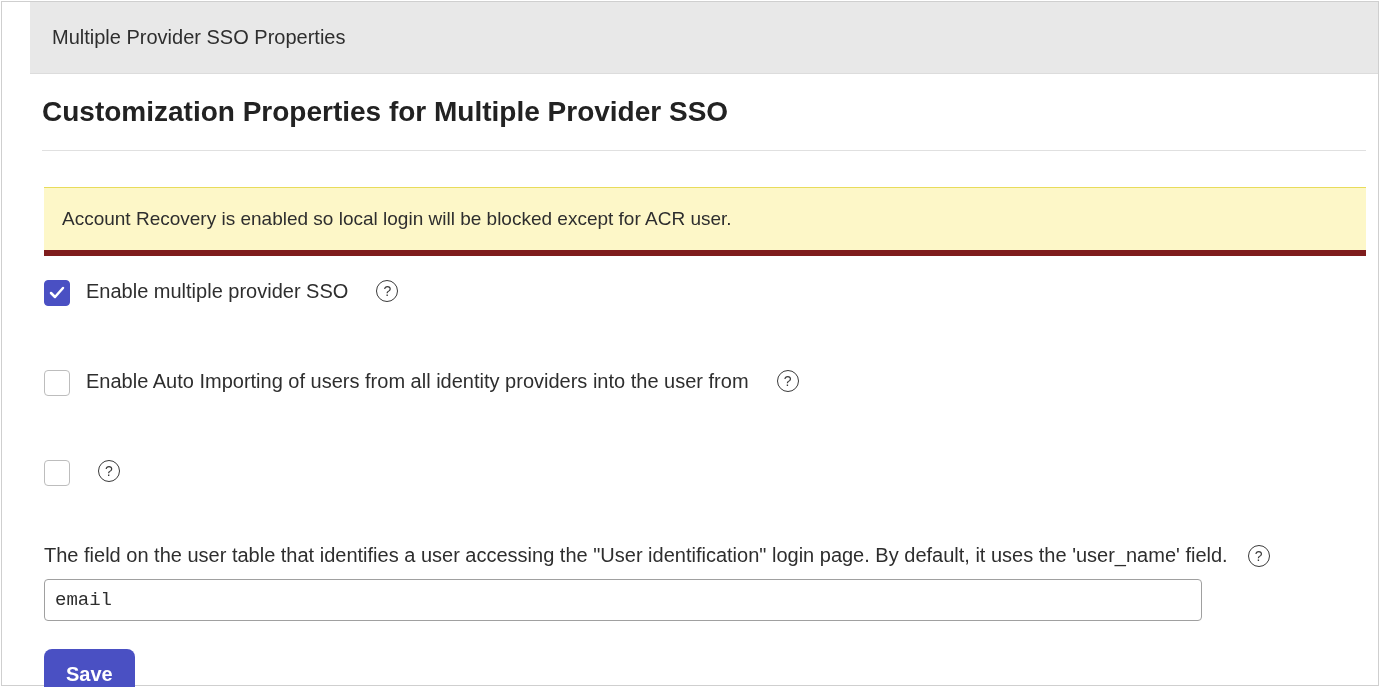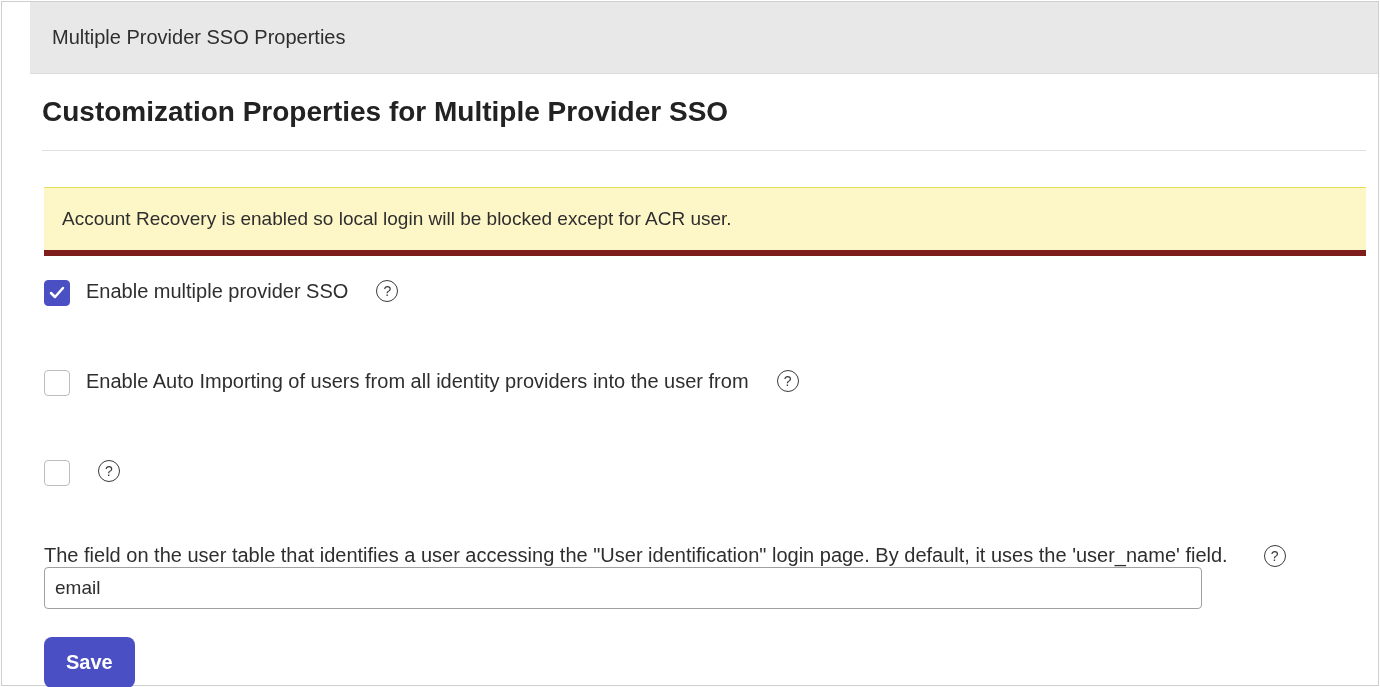--- a/index.html
+++ b/index.html
@@ -105,35 +105,36 @@
       flex-shrink: 0;
       font-weight: 500;
     }
     .field-section {
       padding: 0 2px;
       margin-top: 52px;
     }
     .field-label-row {
       display: flex;
       align-items: center;
-      gap: 24px;
+      gap: 8px;
+      margin-bottom: 12px;
     }
     .field-label {
       font-size: 20px;
       color: #2e2e2e;
     }
     .text-input {
       width: 1158px;
       height: 42px;
       border: 1px solid #a0a0a0;
       border-radius: 4px;
       padding: 0 10px;
       font-size: 19px;
       color: #2e2e2e;
-      font-family: Liberation Sans, sans-serif;
+      font-family: Liberation Mono, monospace;
     }
     .save-button {
       margin-top: 28px;
       margin-left: 2px;
       background: #4a50c3;
       color: #ffffff;
       border: none;
       border-radius: 8px;
       padding: 14px 22px;
       font-size: 20px;

